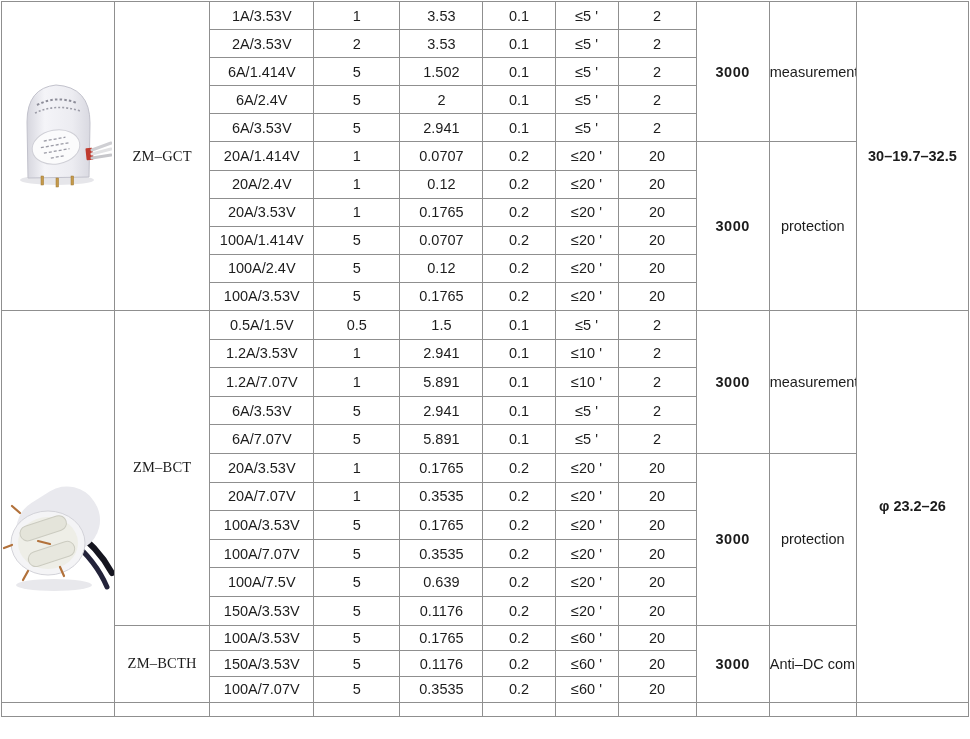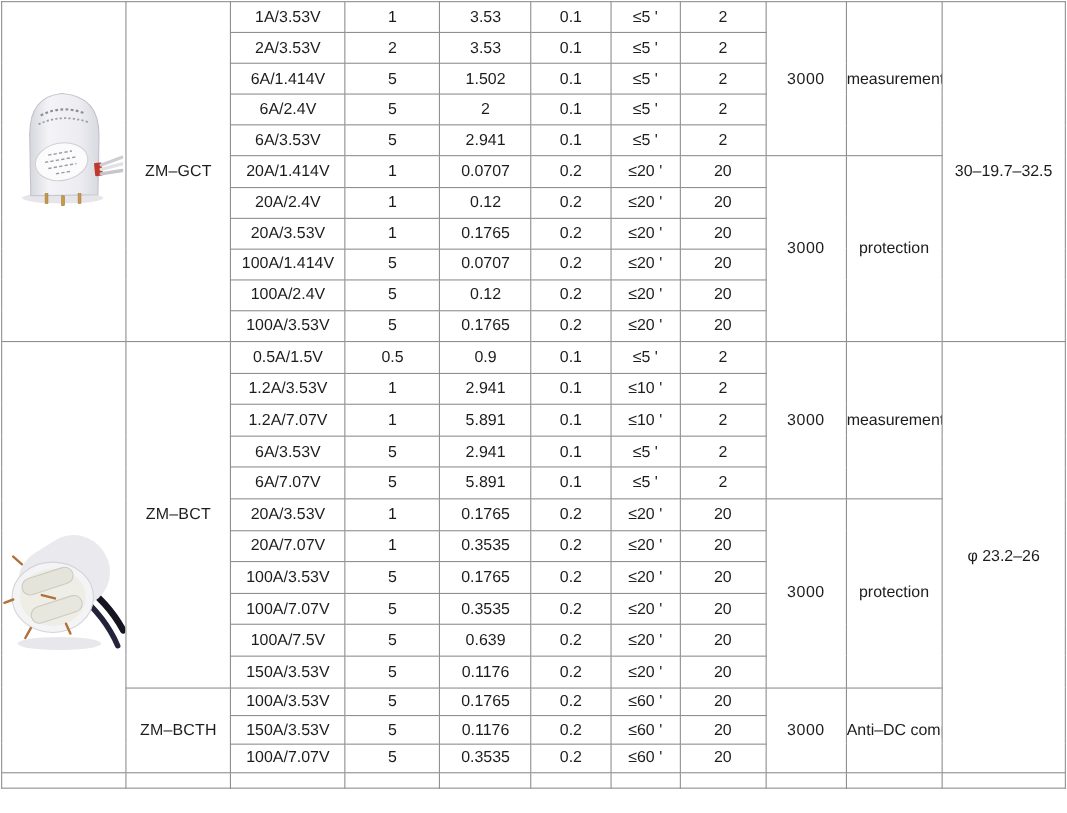--- a/index.html
+++ b/index.html
@@ -26,24 +26,24 @@
     font-size:14.5px;
     color:#1c1c1c;
     background:#ffffff;
     overflow:hidden;
     white-space:nowrap;
   }
   tr.rh-a{height:28.1px;}
   tr.rh-b{height:28.6px;}
   tr.rh-c{height:25.7px;}
   tr.rh-partial{height:14px;}
-  td.model-cell{font-size:16.5px;letter-spacing:0.2px;}
-  td.turns-cell{font-size:15px;letter-spacing:0.5px;}
+  td.model-cell{font-size:16.5px;letter-spacing:0.2px;font-family:Liberation Serif, serif;}
+  td.turns-cell{font-size:15px;letter-spacing:0.5px;font-weight:bold;}
   td.purpose-cell{font-size:13.5px;white-space:normal;line-height:1.25;}
-  td.dims-cell{font-size:14.5px;}
+  td.dims-cell{font-size:14.5px;font-weight:bold;}
   td.photo-cell{vertical-align:middle;}
   td.photo-cell .ph{display:flex;justify-content:center;align-items:center;}
   td.photo-cell.photo-0 svg{transform:translateY(-28px);}
   td.photo-cell.photo-1 svg{transform:translateY(24px);}
 </style>
 </head>
 <body>
 
 <div class="page">
   <table class="spec">
@@ -216,21 +216,21 @@
         <path d="M26 112 L21 121"></path>
         <path d="M58 108 L62 117"></path>
         <path d="M36 82 L48 85"></path>
       </g>
     </svg>
   </div>
 </td>
           <td class="model-cell" rowspan="11">ZM–BCT</td>
           <td class="data-cell">0.5A/1.5V</td>
           <td class="data-cell">0.5</td>
-          <td class="data-cell">0.9</td>
+          <td class="data-cell">1.5</td>
           <td class="data-cell">0.1</td>
           <td class="data-cell">≤5 '</td>
           <td class="data-cell">2</td>
           <td class="turns-cell" rowspan="5">3000</td>
           <td class="purpose-cell" rowspan="5">measurement</td>
           <td class="dims-cell" rowspan="14">φ 23.2–26</td>
         </tr>
         <tr class="rh-b">
           <td class="data-cell">1.2A/3.53V</td>
           <td class="data-cell">1</td>

